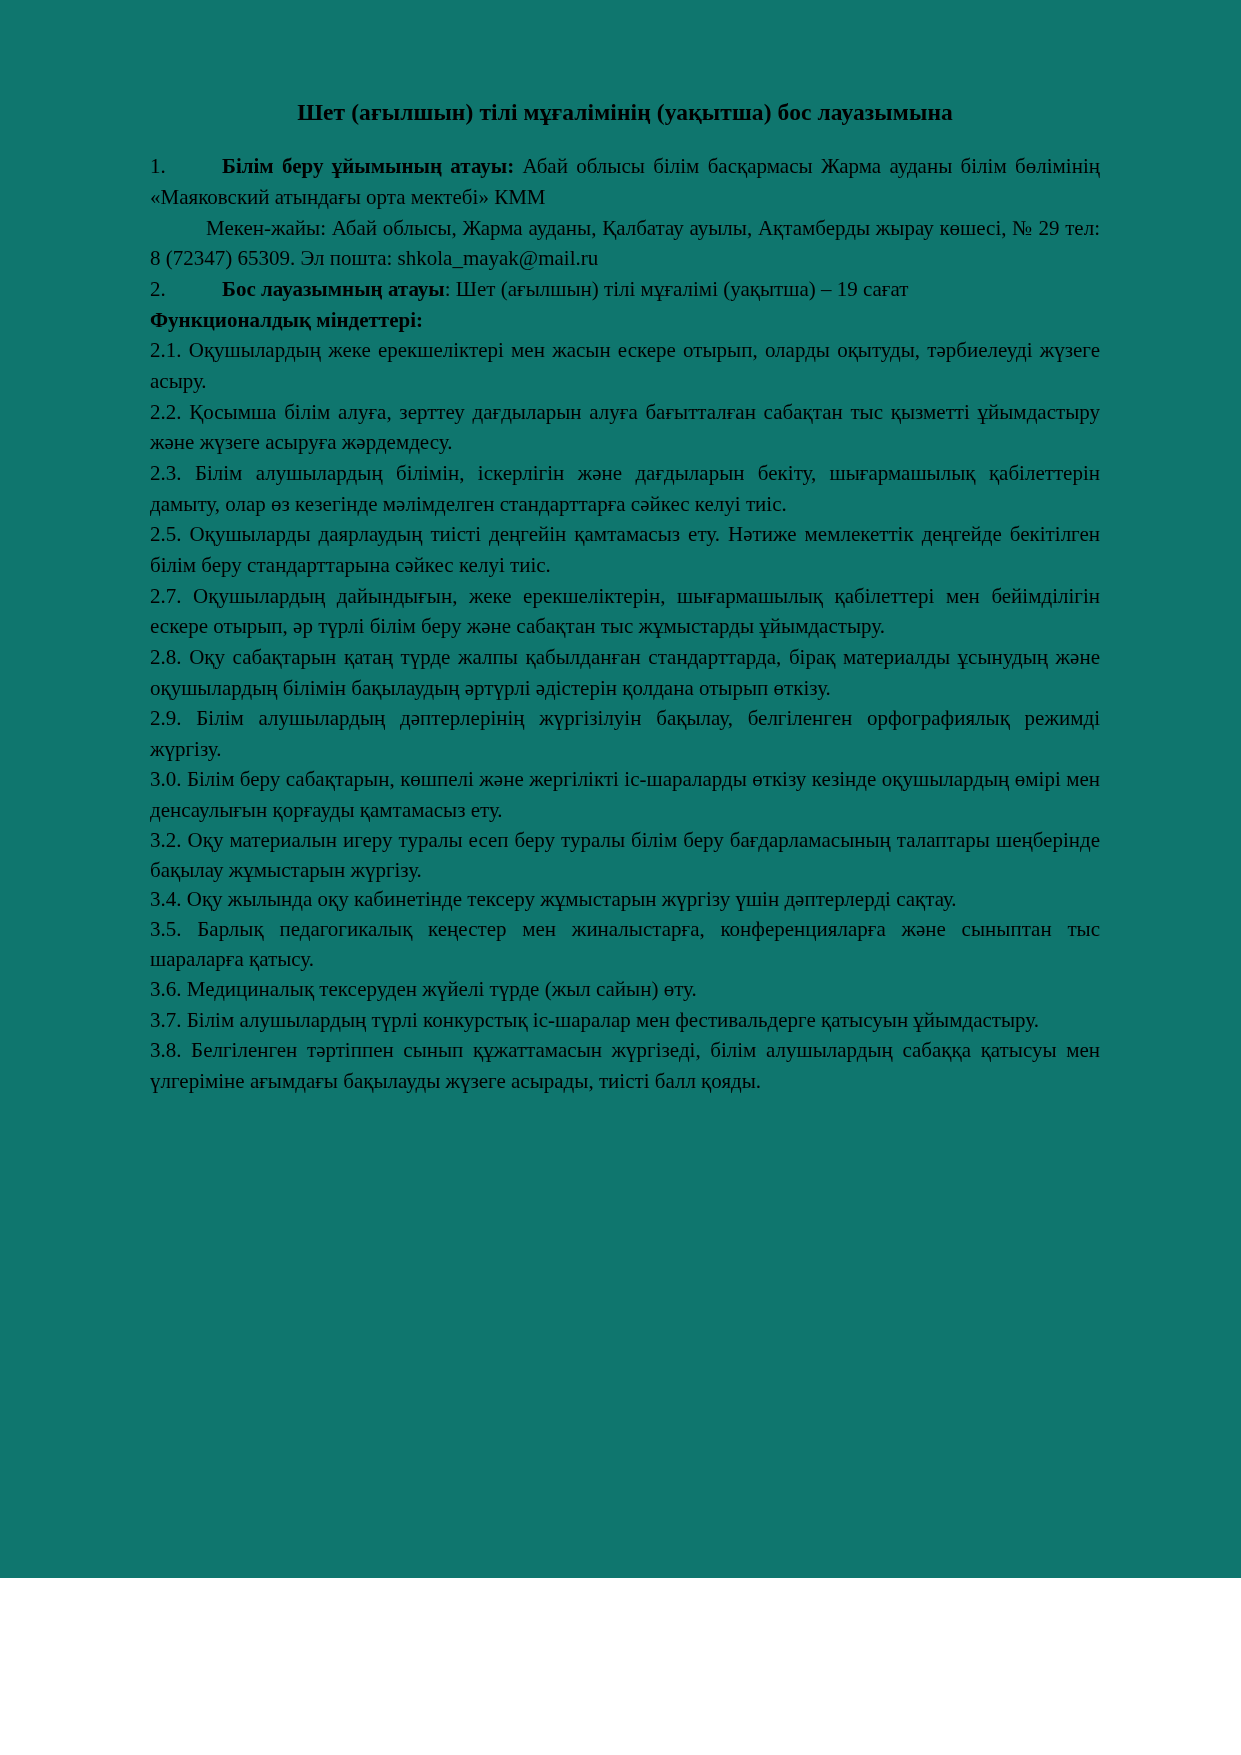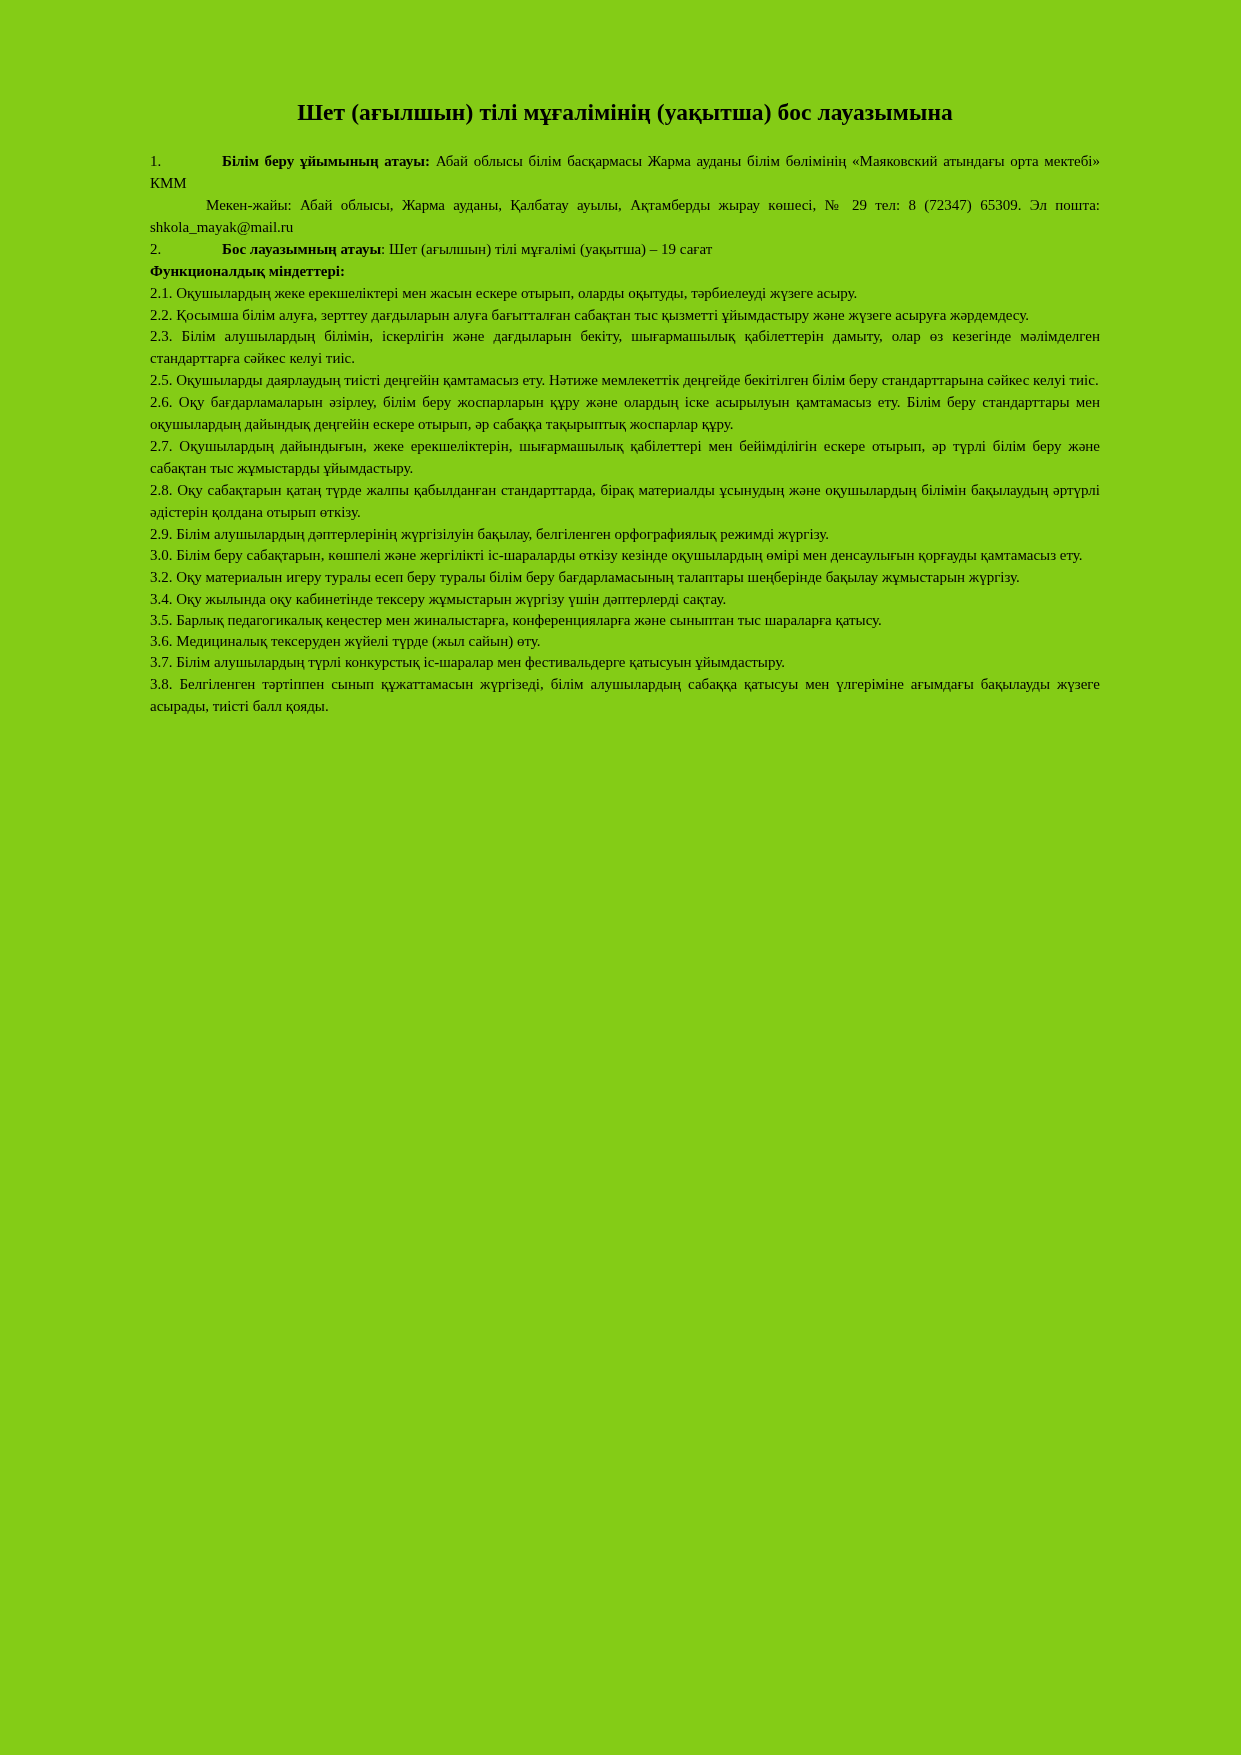--- a/index.html
+++ b/index.html
@@ -6,40 +6,40 @@
     margin: 0;
     padding: 0;
     background: #ffffff;
   }
   body {
     font-family: "Liberation Serif", "DejaVu Serif", serif;
     color: #000000;
   }
   .page {
     width: 1241px;
-    height: 1755px;
+    height: 1578px;
     box-sizing: border-box;
     padding: 96px 141px 32px 150px;
-    background: #84cc16;
+    background: #0f766e;
     position: relative;
     overflow: hidden;
   }
   .doc-title {
     text-align: center;
     font-weight: bold;
     font-size: 23.5px;
     line-height: 1.42;
     margin: 0 0 22px 0;
     letter-spacing: 0.1px;
   }
   .doc-title .title-line {
     display: block;
   }
   .para {
-    font-size: 15px;
+    font-size: 21px;
     line-height: 1.46;
     margin: 0;
     text-align: justify;
     text-justify: inter-word;
   }
   .para.narrow {
     line-height: 1.42;
   }
   .indent-num {
     display: inline-block;
@@ -72,21 +72,20 @@
 
   <p class="para"><span class="indent-num">2.</span><b>Бос лауазымның атауы</b><span>: Шет (ағылшын) тілі мұғалімі (уақытша) – 19 сағат</span></p>
 
   <p class="para no-justify"><b>Функционалдық міндеттері:</b></p>
 
   <div>
     <p class="para"><span>2.1.</span> <span>Оқушылардың жеке ерекшеліктері мен жасын ескере отырып, оларды оқытуды, тәрбиелеуді жүзеге асыру.</span></p>
     <p class="para"><span>2.2.</span> <span>Қосымша білім алуға, зерттеу дағдыларын алуға бағытталған сабақтан тыс қызметті ұйымдастыру және жүзеге асыруға жәрдемдесу.</span></p>
     <p class="para"><span>2.3.</span> <span>Білім алушылардың білімін, іскерлігін және дағдыларын бекіту, шығармашылық қабілеттерін дамыту, олар өз кезегінде мәлімделген стандарттарға сәйкес келуі тиіс.</span></p>
     <p class="para"><span>2.5.</span> <span>Оқушыларды даярлаудың тиісті деңгейін қамтамасыз ету. Нәтиже мемлекеттік деңгейде бекітілген білім беру стандарттарына сәйкес келуі тиіс.</span></p>
-    <p class="para"><span>2.6.</span> <span>Оқу бағдарламаларын әзірлеу, білім беру жоспарларын құру және олардың іске асырылуын қамтамасыз ету. Білім беру стандарттары мен оқушылардың дайындық деңгейін ескере отырып, әр сабаққа тақырыптық жоспарлар құру.</span></p>
     <p class="para"><span>2.7.</span> <span>Оқушылардың дайындығын, жеке ерекшеліктерін, шығармашылық қабілеттері мен бейімділігін ескере отырып, әр түрлі білім беру және сабақтан тыс жұмыстарды ұйымдастыру.</span></p>
     <p class="para"><span>2.8.</span> <span>Оқу сабақтарын қатаң түрде жалпы қабылданған стандарттарда, бірақ материалды ұсынудың және оқушылардың білімін бақылаудың әртүрлі әдістерін қолдана отырып өткізу.</span></p>
     <p class="para"><span>2.9.</span> <span>Білім алушылардың дәптерлерінің жүргізілуін бақылау, белгіленген орфографиялық режимді жүргізу.</span></p>
     <p class="para"><span>3.0.</span> <span>Білім беру сабақтарын, көшпелі және жергілікті іс-шараларды өткізу кезінде оқушылардың өмірі мен денсаулығын қорғауды қамтамасыз ету.</span></p>
     <p class="para narrow"><span>3.2.</span> <span>Оқу материалын игеру туралы есеп беру туралы білім беру бағдарламасының талаптары шеңберінде бақылау жұмыстарын жүргізу.</span></p>
     <p class="para narrow no-justify"><span>3.4.</span> <span>Оқу жылында оқу кабинетінде тексеру жұмыстарын жүргізу үшін дәптерлерді сақтау.</span></p>
     <p class="para narrow"><span>3.5.</span> <span>Барлық педагогикалық кеңестер мен жиналыстарға, конференцияларға және сыныптан тыс шараларға қатысу.</span></p>
     <p class="para narrow no-justify"><span>3.6.</span> <span>Медициналық тексеруден жүйелі түрде (жыл сайын) өту.</span></p>
     <p class="para"><span>3.7.</span> <span>Білім алушылардың түрлі конкурстық іс-шаралар мен фестивальдерге қатысуын ұйымдастыру.</span></p>
     <p class="para"><span>3.8.</span> <span>Белгіленген тәртіппен сынып құжаттамасын жүргізеді, білім алушылардың сабаққа қатысуы мен үлгеріміне ағымдағы бақылауды жүзеге асырады, тиісті балл қояды.</span></p>

